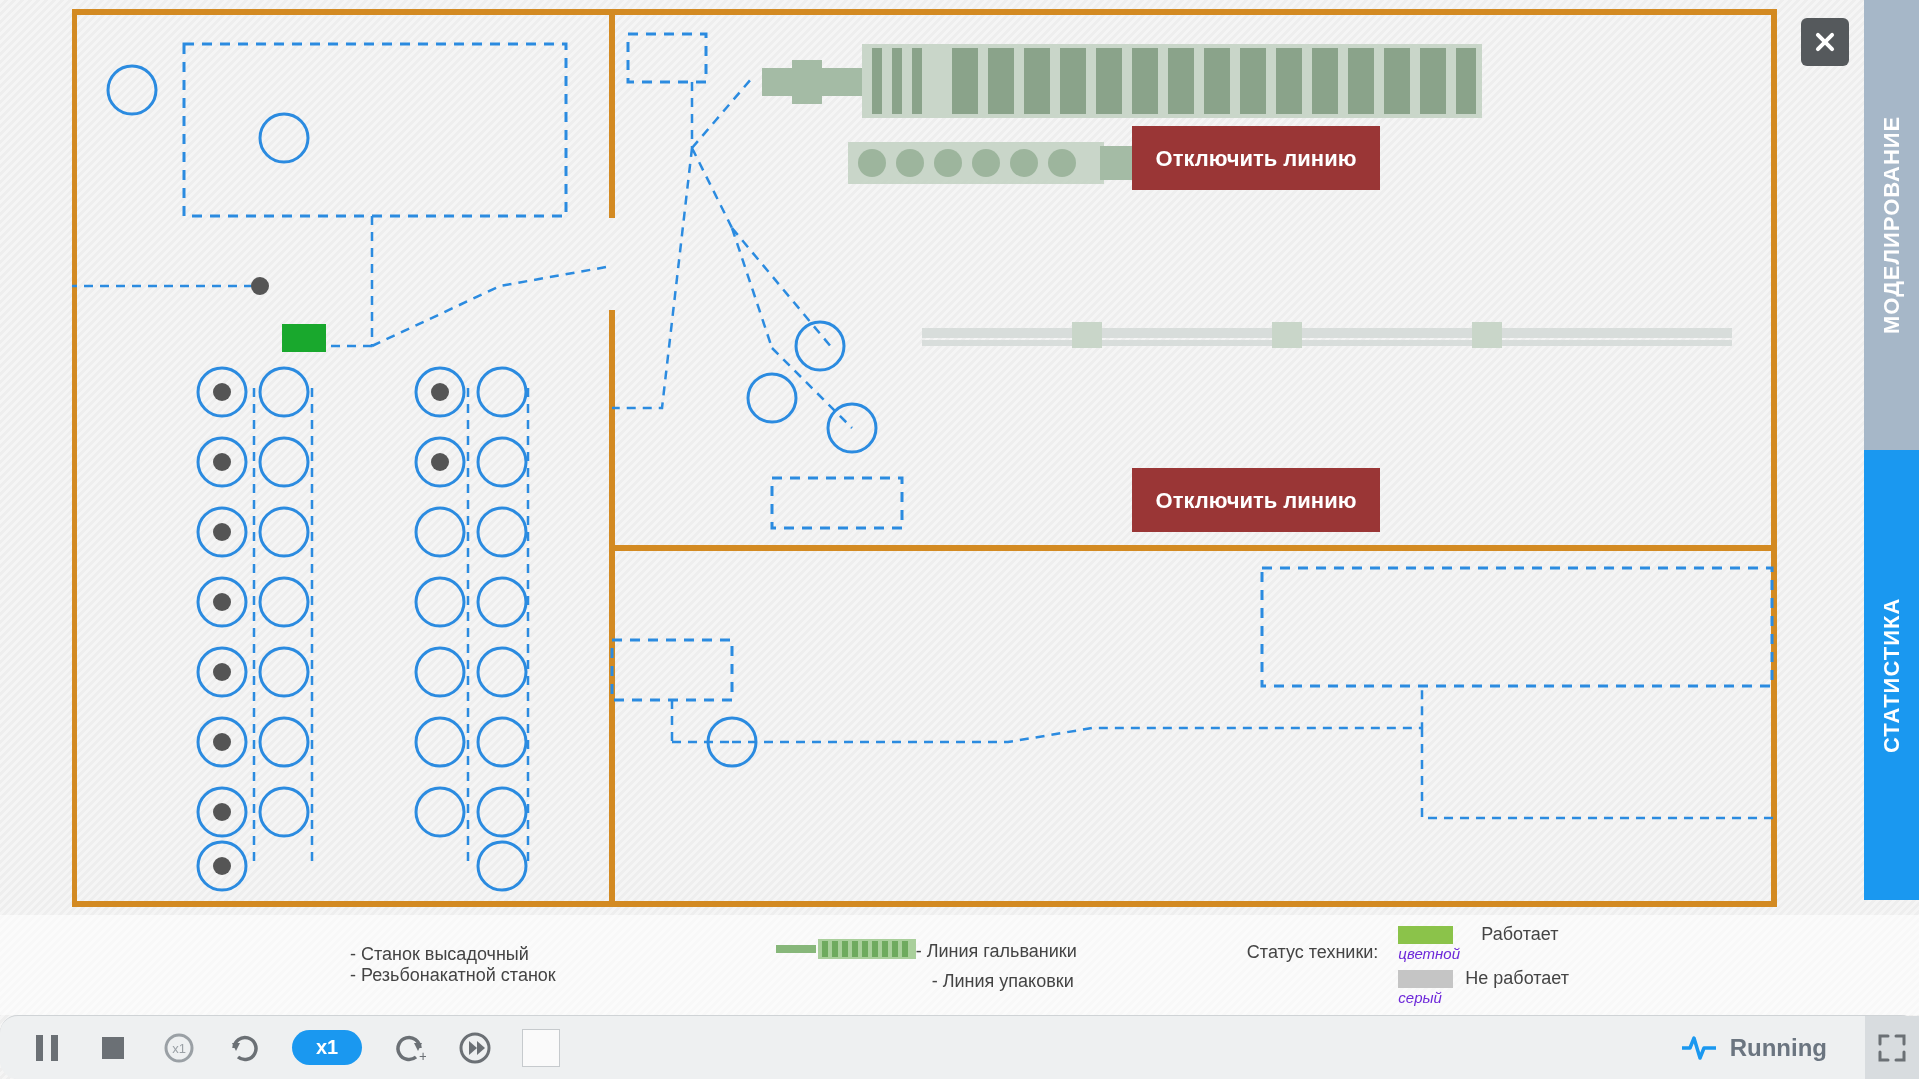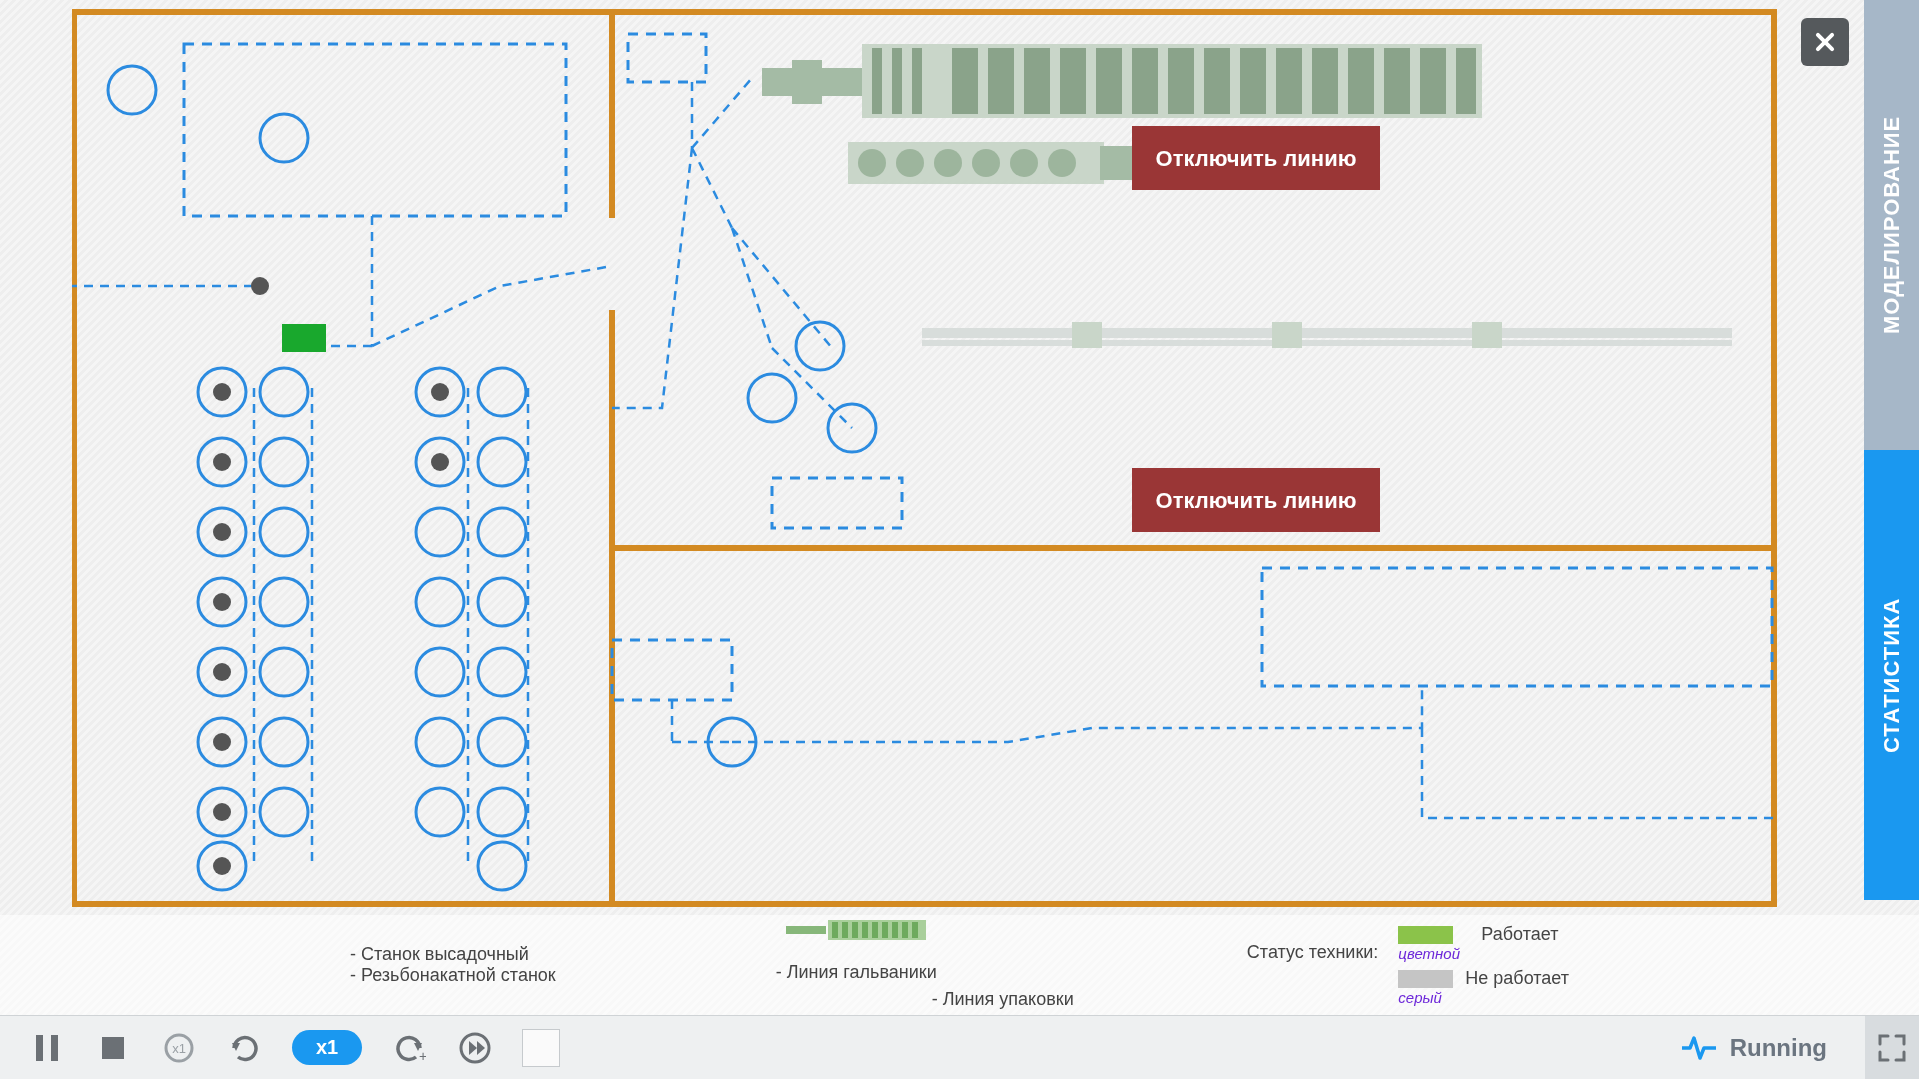--- a/index.html
+++ b/index.html
@@ -63,36 +63,37 @@
   
   .legend {
     position:absolute; left:0; bottom:64px; width:100%; height:100px;
     display:flex; align-items:center; padding:0 90px;
     font-size:18px; color:#444;
     background: rgba(255,255,255,.6);
   }
   .leg-col { display:flex; flex-direction:column; gap:0; }
   .leg-col.first { margin-left:260px; }
   .leg-mid { display:flex; flex-direction:column; gap:6px; margin-left:220px; align-items:flex-start;}
-  .leg-mid-row{ display:flex; align-items:center; gap:16px;flex-direction:column;}
+  .leg-mid-row{ display:flex; align-items:center; gap:0;}
   .mini-galv { width:140px; height:26px; position:relative;}
   .mini-galv svg{width:100%;height:100%;}
   .leg-right { margin-left:auto; display:flex; align-items:flex-start; gap:20px; margin-right:260px;}
   .leg-status { display:flex; flex-direction:column; gap:2px;}
   .swatch { width:55px; height:18px; display:inline-block;}
   .sw-green{background:#8bc34a;}
   .sw-grey{background:#c5c5c5;}
   .ital{ font-style:italic; color:#6d28d9; font-size:15px; margin-top:-2px;}
 
   
   .toolbar {
     position:absolute; left:0; bottom:0; width:100%; height:64px;
     background:#eef0f1; border-top:1px solid #cfd3d6;
     display:flex; align-items:center; padding:0 28px; gap:28px;
     color:#6b7075;
+    border-radius:18px;
   }
   .tb-btn { width:38px; height:38px; display:flex; align-items:center; justify-content:center; cursor:pointer; border-radius:4px;}
   .speed-pill { background:#1a98f0; color:#fff; font-weight:bold; font-size:20px; padding:6px 24px; border-radius:18px; cursor:pointer;}
   .tb-square { width:38px;height:38px;border:1px solid #c6cacd; background:#fafafa; }
   .spacer { flex:1; }
   .runbox { display:flex; align-items:center; gap:14px; font-weight:bold; font-size:24px; color:#6b7580; }
   .pulse-ico { color:#1a98f0; }
   .exitfs { width:54px; height:64px; background:#d8dcdf; display:flex; align-items:center; justify-content:center; margin-right:-28px; margin-left:10px;}
 
   

